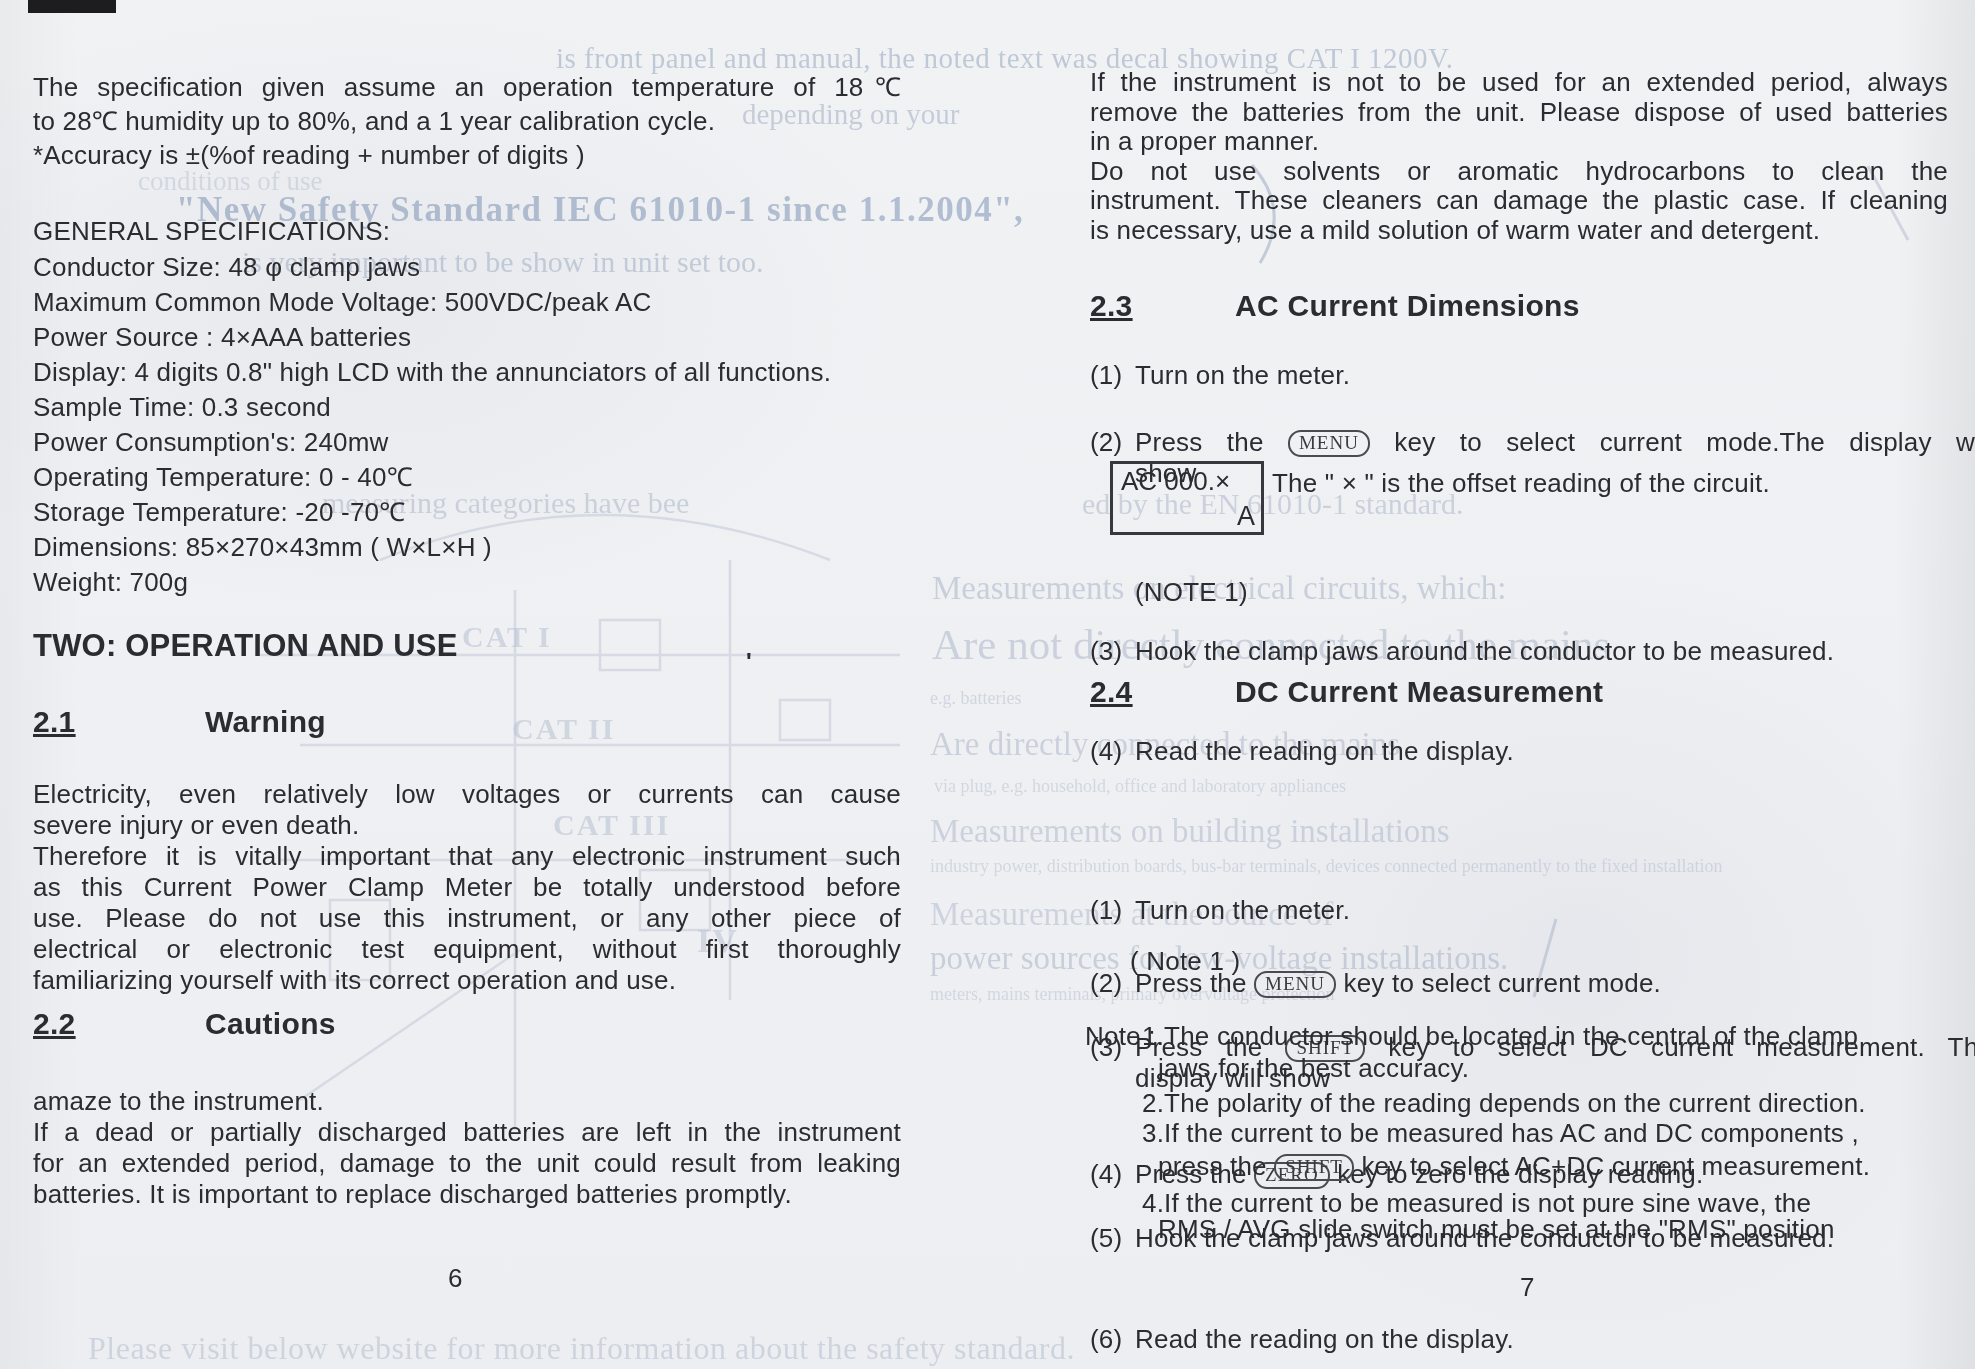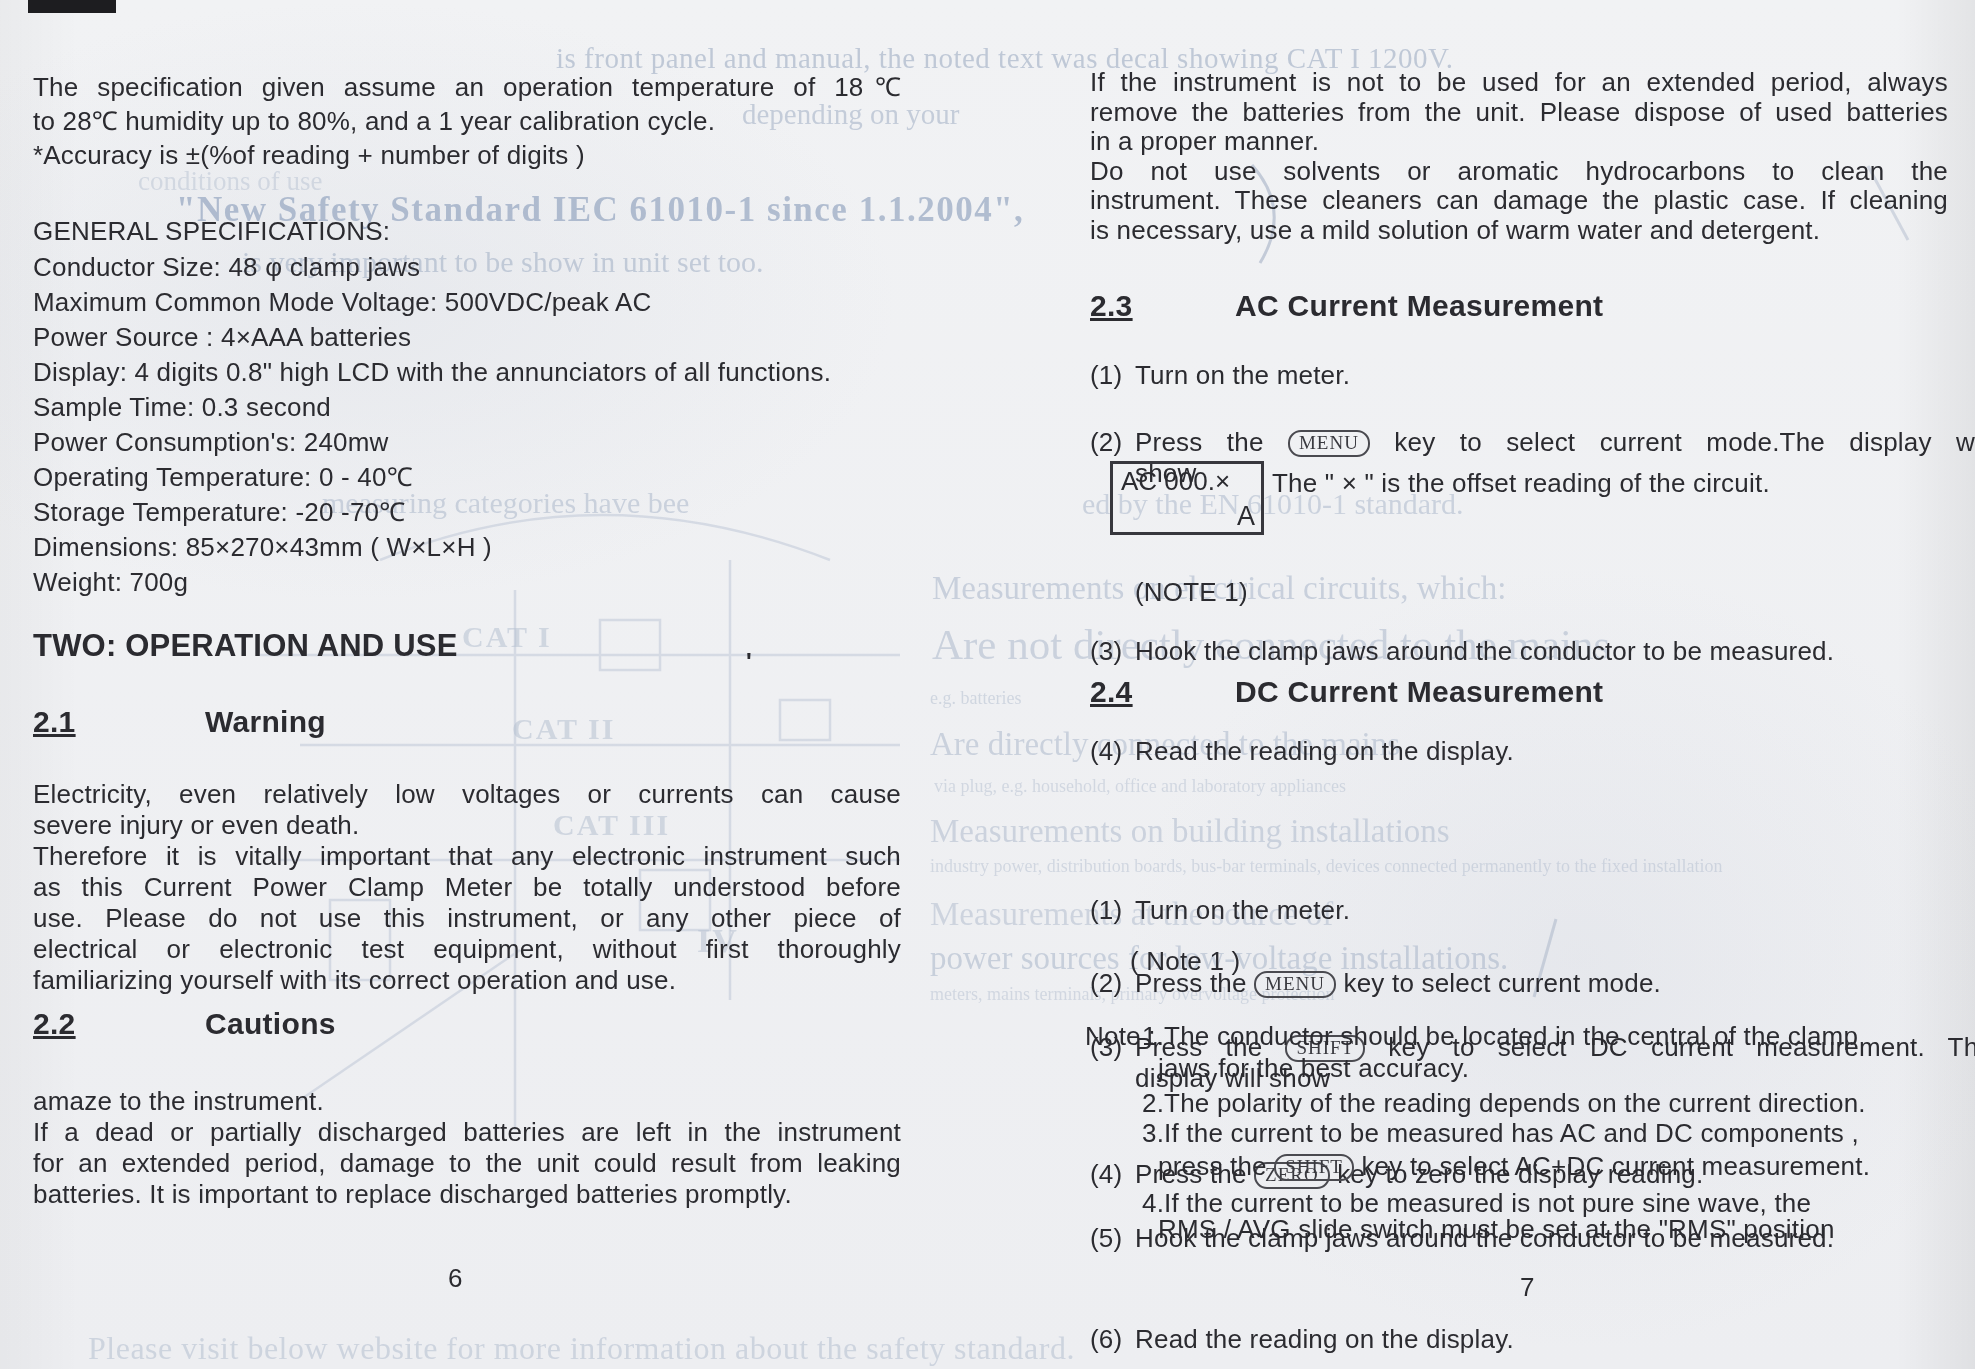--- a/index.html
+++ b/index.html
@@ -146,21 +146,21 @@
     <div class="abs body" style="left:1090px;top:68px;width:858px;line-height:29.5px;">
         <div class="jl">If the instrument is not to be used for an extended period, always</div>
         <div class="jl">remove the batteries from the unit. Please dispose of used batteries</div>
         <div>in a proper manner.</div>
         <div class="jl">Do not use solvents or aromatic hydrocarbons to clean the</div>
         <div class="jl">instrument. These cleaners can damage the plastic case. If cleaning</div>
         <div>is necessary, use a mild solution of warm water and detergent.</div>
       </div>
 
     <div class="abs" style="left:1090px;top:289px;">
-      <span class="htitle hnum" style="width:145px;">2.3</span><span class="htitle">AC Current Measurement</span>
+      <span class="htitle hnum" style="width:145px;">2.3</span><span class="htitle">AC Current Dimensions</span>
     </div>
 
     <div class="abs body step" style="left:1090px;top:360px;width:858px;">
       <span class="num">(1)</span>
       <span>Turn on the meter.</span>
     </div>
     <div class="abs body step" style="left:1090px;top:396px;width:858px;">
       <span class="num">(2)</span>
       <div class="jl"><span>Press the</span> <span class="key">MENU</span> <span>key to select current mode.The display will</span></div>
       <div>show</div>

